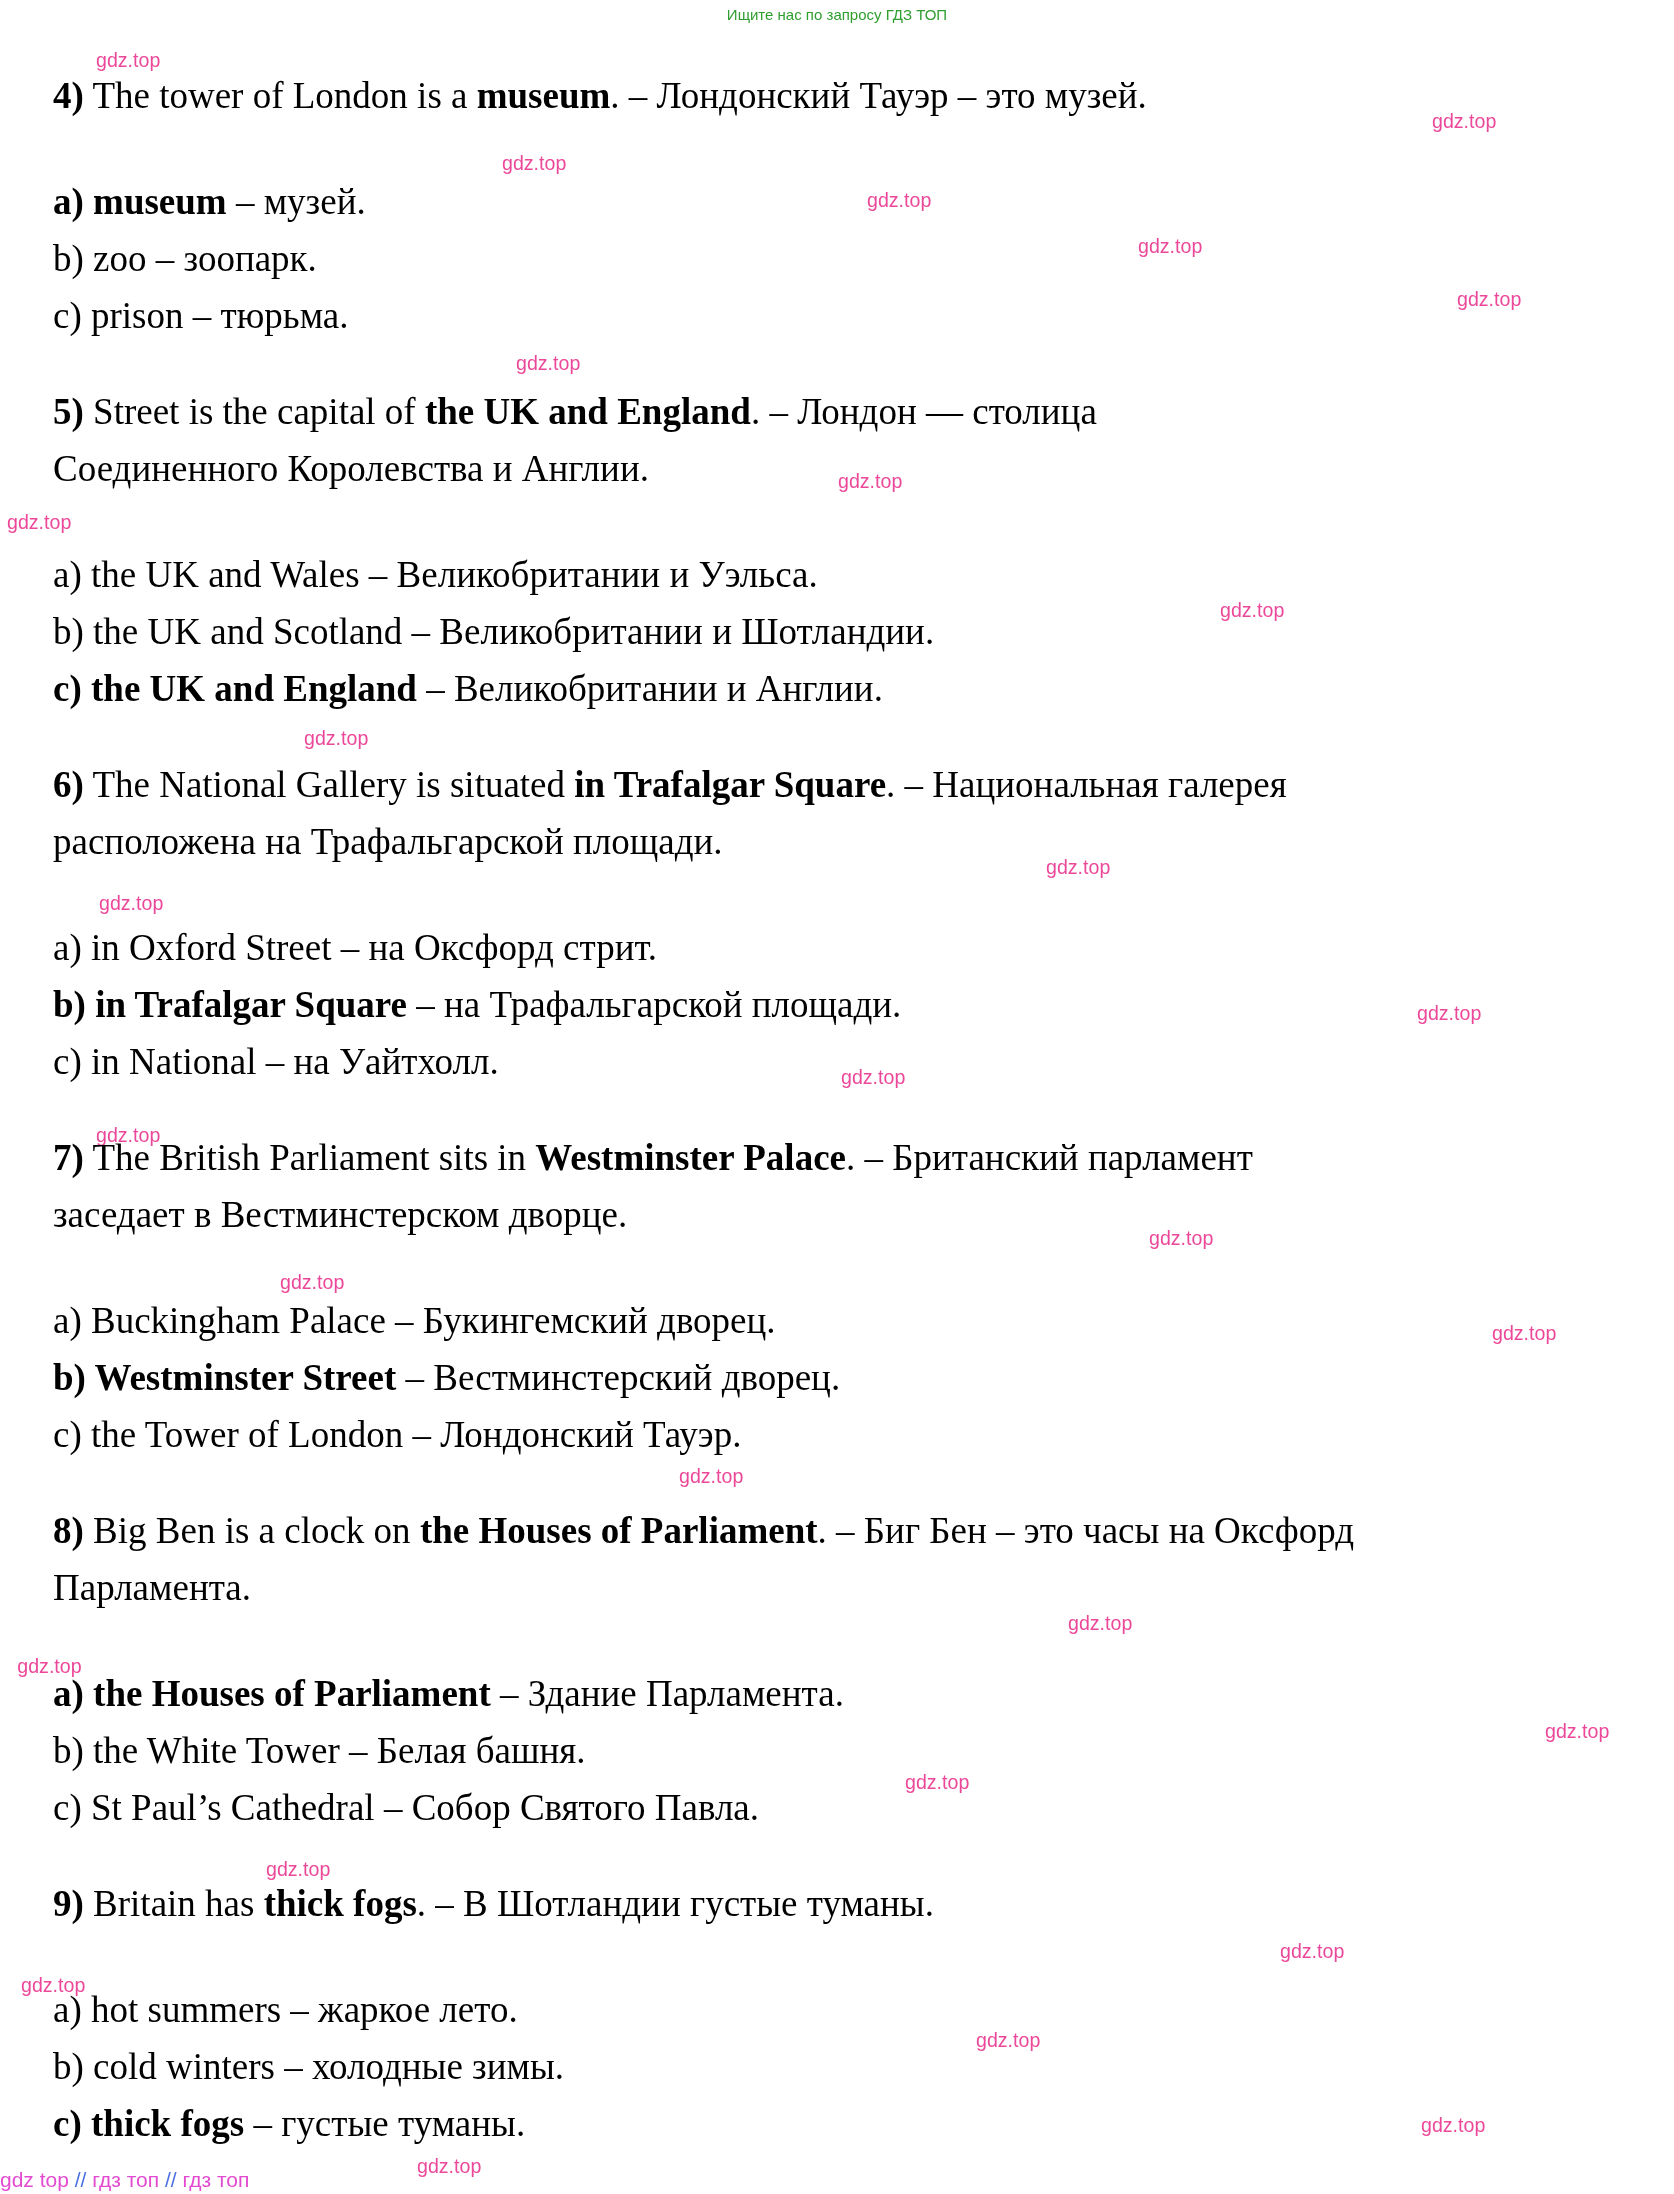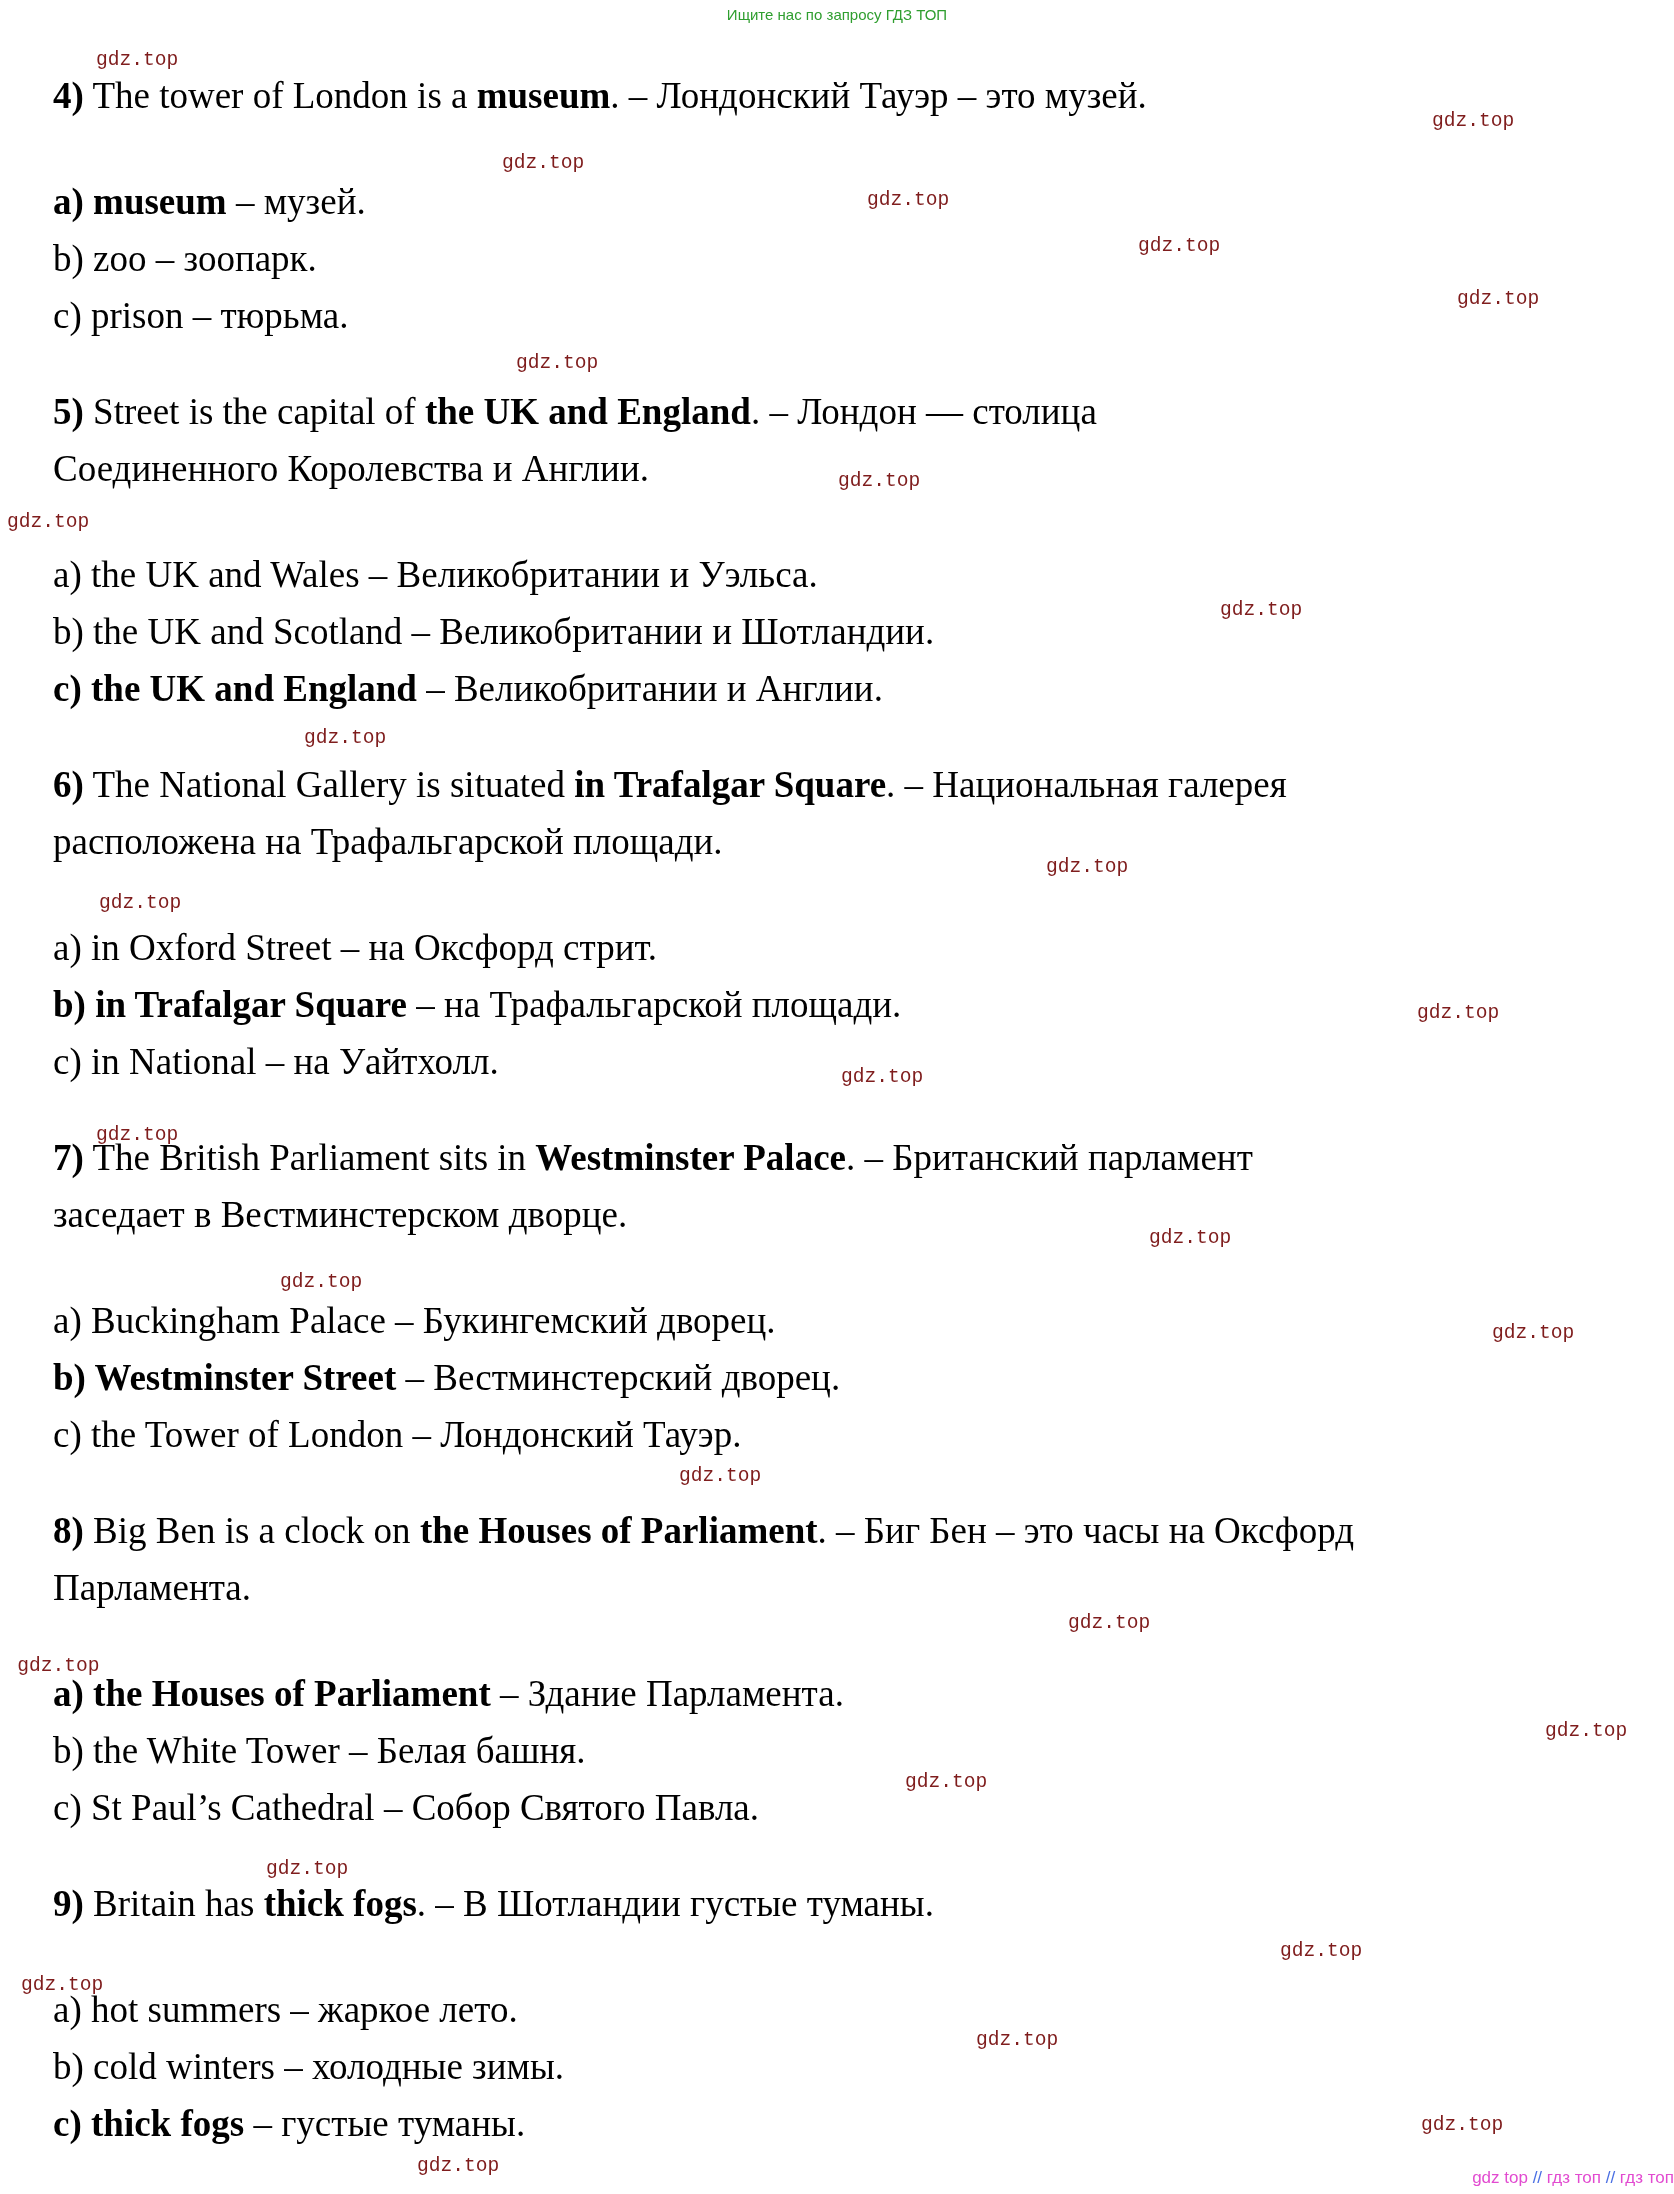--- a/index.html
+++ b/index.html
@@ -15,39 +15,39 @@
   .top-note {
     position: absolute; top: 6.3px; left: 0; width: 100%;
     text-align: center;
     font-family: "Liberation Sans", sans-serif;
     font-size: 15px;
     color: #2f9e2f;
   }
   .wm-layer { position: absolute; top: 0; left: 0; width: 100%; height: 100%; pointer-events: none; }
   .watermark {
     position: absolute;
-    font-family: Liberation Mono, monospace;
+    font-family: Liberation Sans, sans-serif;
     font-size: 19.6px;
-    color: #7f1d1d;
+    color: #ec4899;
     white-space: nowrap;
   }
   .content {
     position: absolute; top: 67px; left: 53px; width: 1571px;
     font-size: 37px;
     line-height: 57px;
   }
   .q { margin: 0 0 49px 0; }
   .opts { margin: 0 0 39px 0; }
   .line { white-space: nowrap; }
   .b { font-weight: bold; }
   .footer {
     position: absolute; top: 2168px; left: 0; width: 100%;
-    text-align: right;
+    text-align: left;
     font-family: "Liberation Sans", sans-serif;
-    font-size: 17px;
+    font-size: 21px;
   }
 </style>
 </head>
 <body>
 
 <div class="page">
   <div class="top-note">Ищите нас по запросу ГДЗ ТОП</div>
   <div class="wm-layer">
       <span class="watermark" style="left: 96px; top: 49px;">gdz.top</span>
       <span class="watermark" style="left: 1432px; top: 110px;">gdz.top</span>

